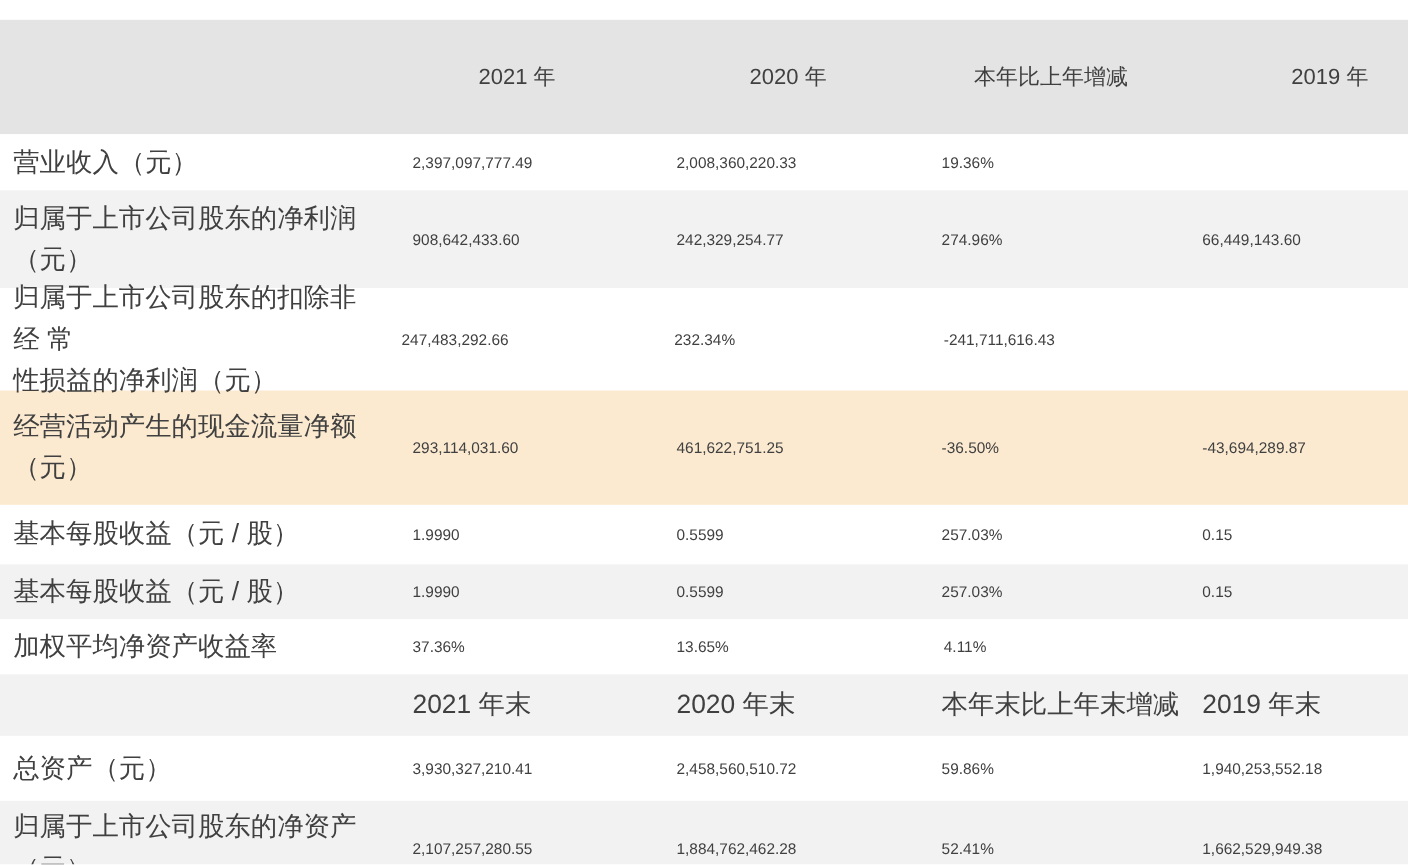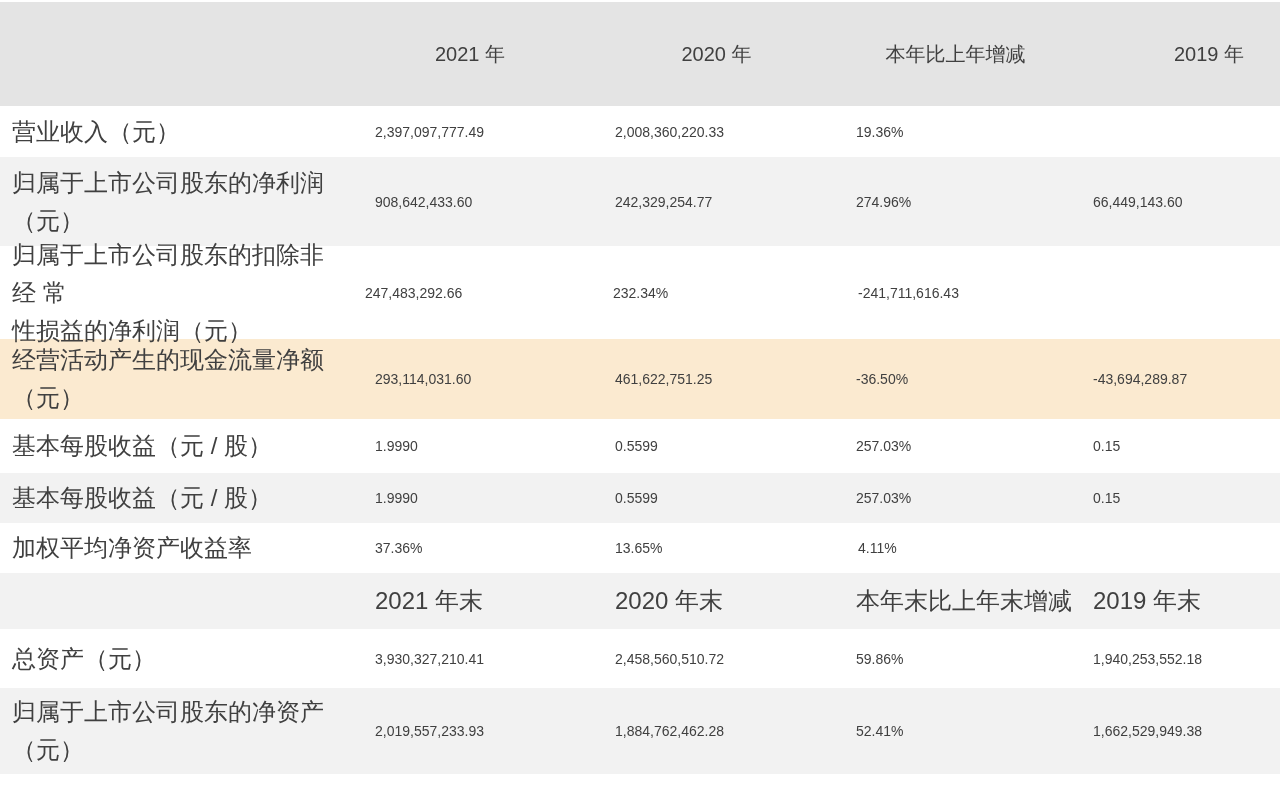--- a/index.html
+++ b/index.html
@@ -12,21 +12,21 @@
   * { margin: 0; padding: 0; box-sizing: border-box; }
   html, body {
     width: 1280px;
     background: var(--page-bg);
     font-family: "Liberation Sans", "DejaVu Sans", sans-serif;
     color: var(--text-color);
   }
   .fin-table {
     width: 1280px;
     height: 786px;
-    padding-top: 2px;
+    padding-top: 18px;
     overflow: hidden;
     background: var(--page-bg);
   }
   .row {
     display: grid;
     grid-template-columns: 345px 250px 243px 235px 207px;
     align-items: center;
     width: 1280px;
   }
   .row.header-row   { background: var(--header-bg); height: 104px; }
@@ -89,21 +89,21 @@
   </div>
 
   <div class="row white" style="height:93px">
     <div class="cell label">归属于上市公司股东的扣除非经 常
 性损益的净利润（元）</div>
     <div class="cell c3">247,483,292.66</div>
     <div class="cell c4">232.34%</div>
     <div class="cell c5">-241,711,616.43</div>
   </div>
 
-  <div class="row highlight" style="height:80px">
+  <div class="row highlight" style="height:104px">
     <div class="cell label">经营活动产生的现金流量净额
 （元）</div>
     <div class="cell c2">293,114,031.60</div>
     <div class="cell c3">461,622,751.25</div>
     <div class="cell c4">-36.50%</div>
     <div class="cell c5">-43,694,289.87</div>
   </div>
 
   <div class="row white" style="height:54px">
     <div class="cell label">基本每股收益（元 / 股）</div>
@@ -140,19 +140,19 @@
     <div class="cell label">总资产（元）</div>
     <div class="cell c2">3,930,327,210.41</div>
     <div class="cell c3">2,458,560,510.72</div>
     <div class="cell c4">59.86%</div>
     <div class="cell c5">1,940,253,552.18</div>
   </div>
 
   <div class="row stripe" style="height:86px">
     <div class="cell label">归属于上市公司股东的净资产
 （元）</div>
-    <div class="cell c2">2,019,557,233.93</div>
+    <div class="cell c2">2,107,257,280.55</div>
     <div class="cell c3">1,884,762,462.28</div>
     <div class="cell c4">52.41%</div>
     <div class="cell c5">1,662,529,949.38</div>
   </div>
 
 </div>
 
 </body></html>

